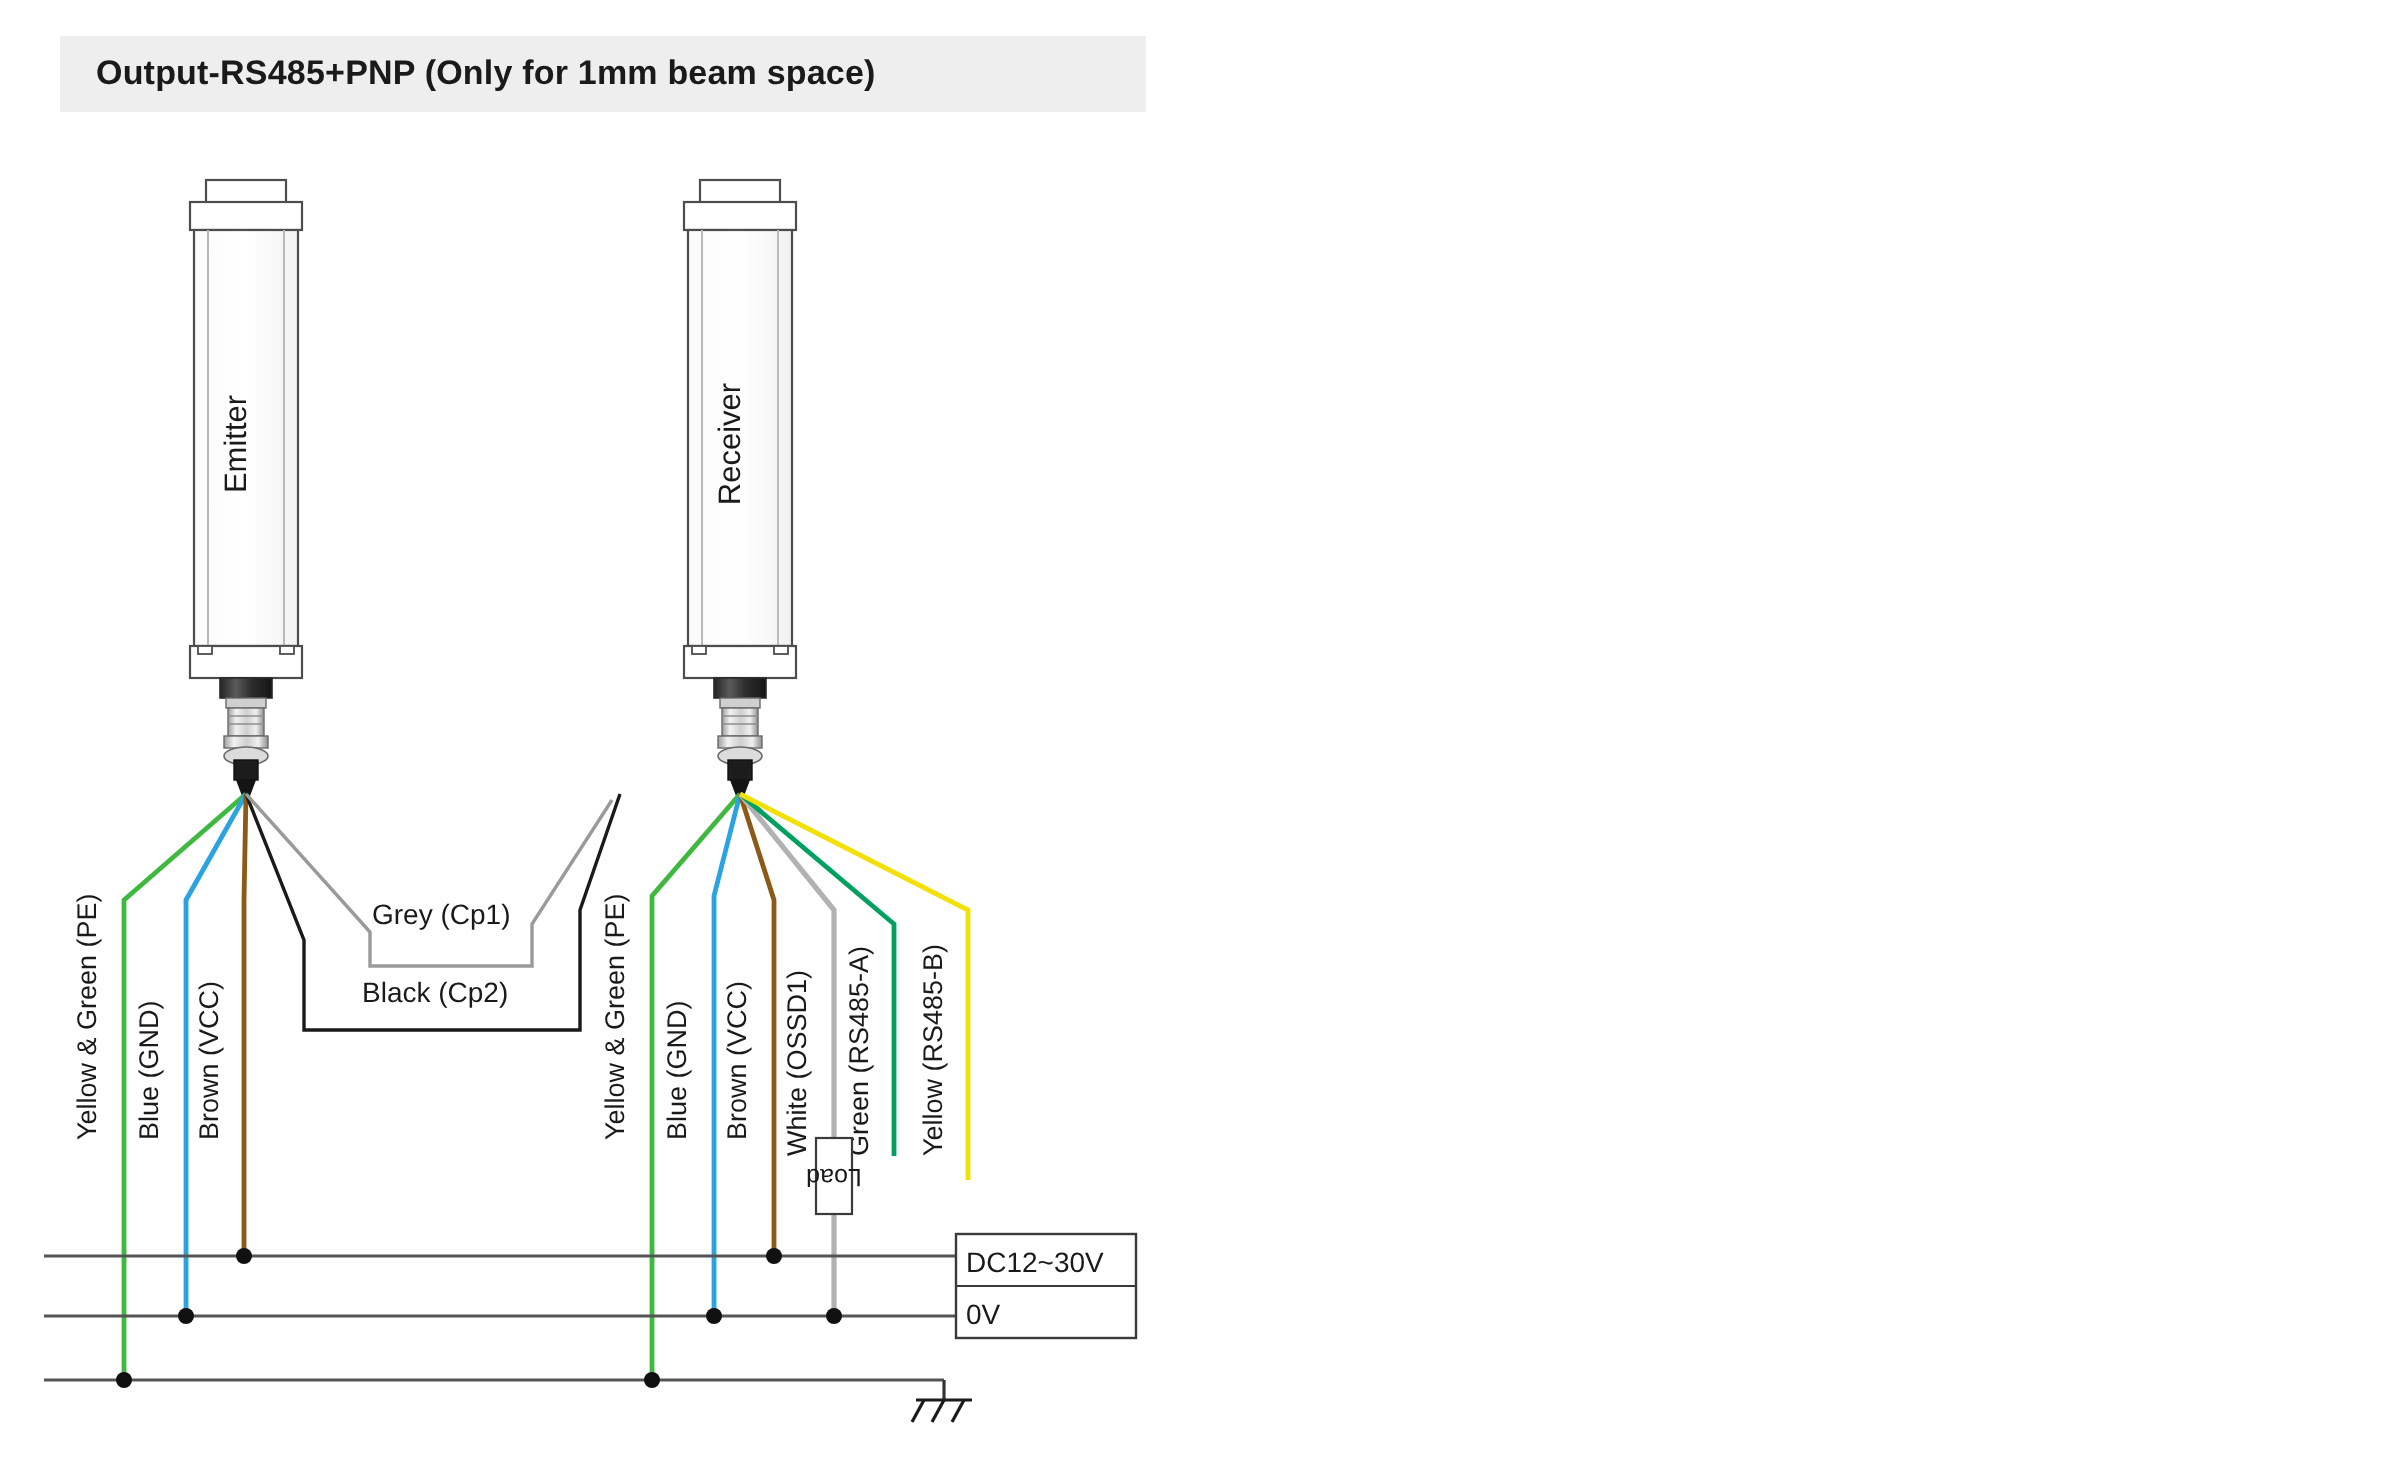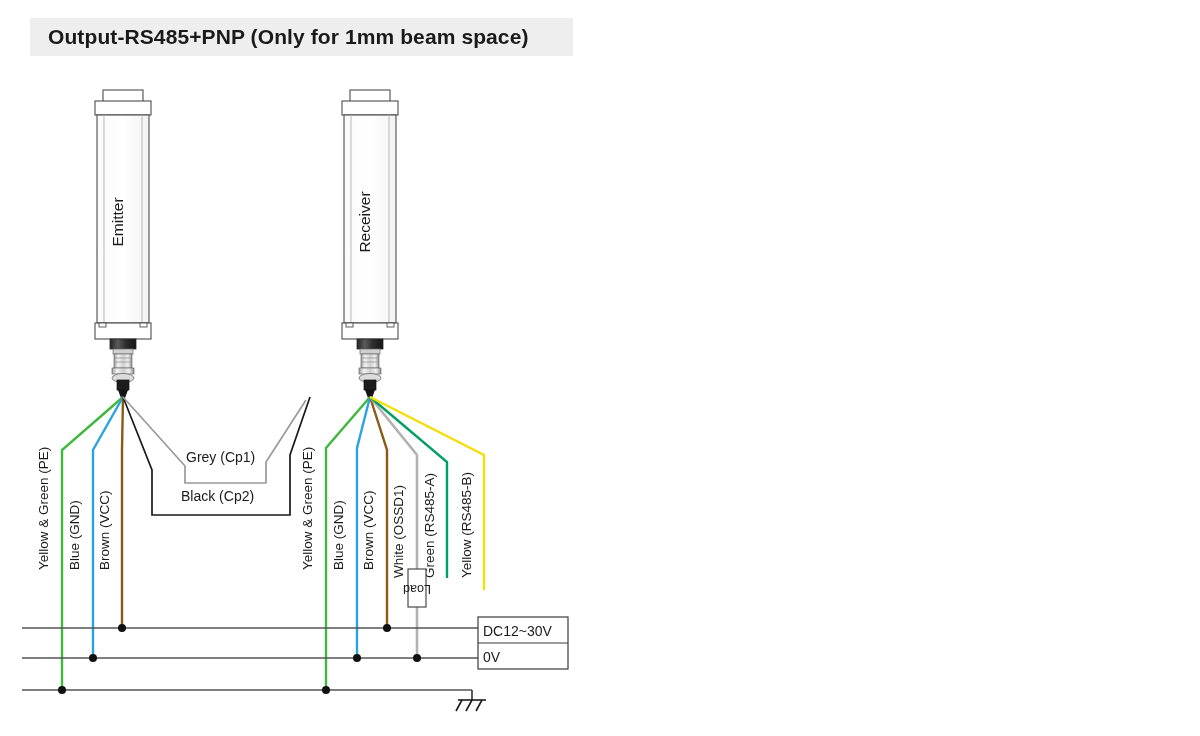--- a/index.html
+++ b/index.html
@@ -25,21 +25,21 @@
     left: 30px;
     top: 18px;
     width: 543px;
     height: 38px;
     background: #eeeeee;
     display: flex;
     align-items: center;
   }
   #title-banner .title-text {
     margin-left: 18px;
-    font-size: 21px;
+    font-size: 17px;
     font-weight: bold;
     color: #1a1a1a;
     letter-spacing: 0.1px;
     white-space: nowrap;
   }
   svg#canvas {
     position: absolute;
     left: 0;
     top: 0;
     width: 1200px;

